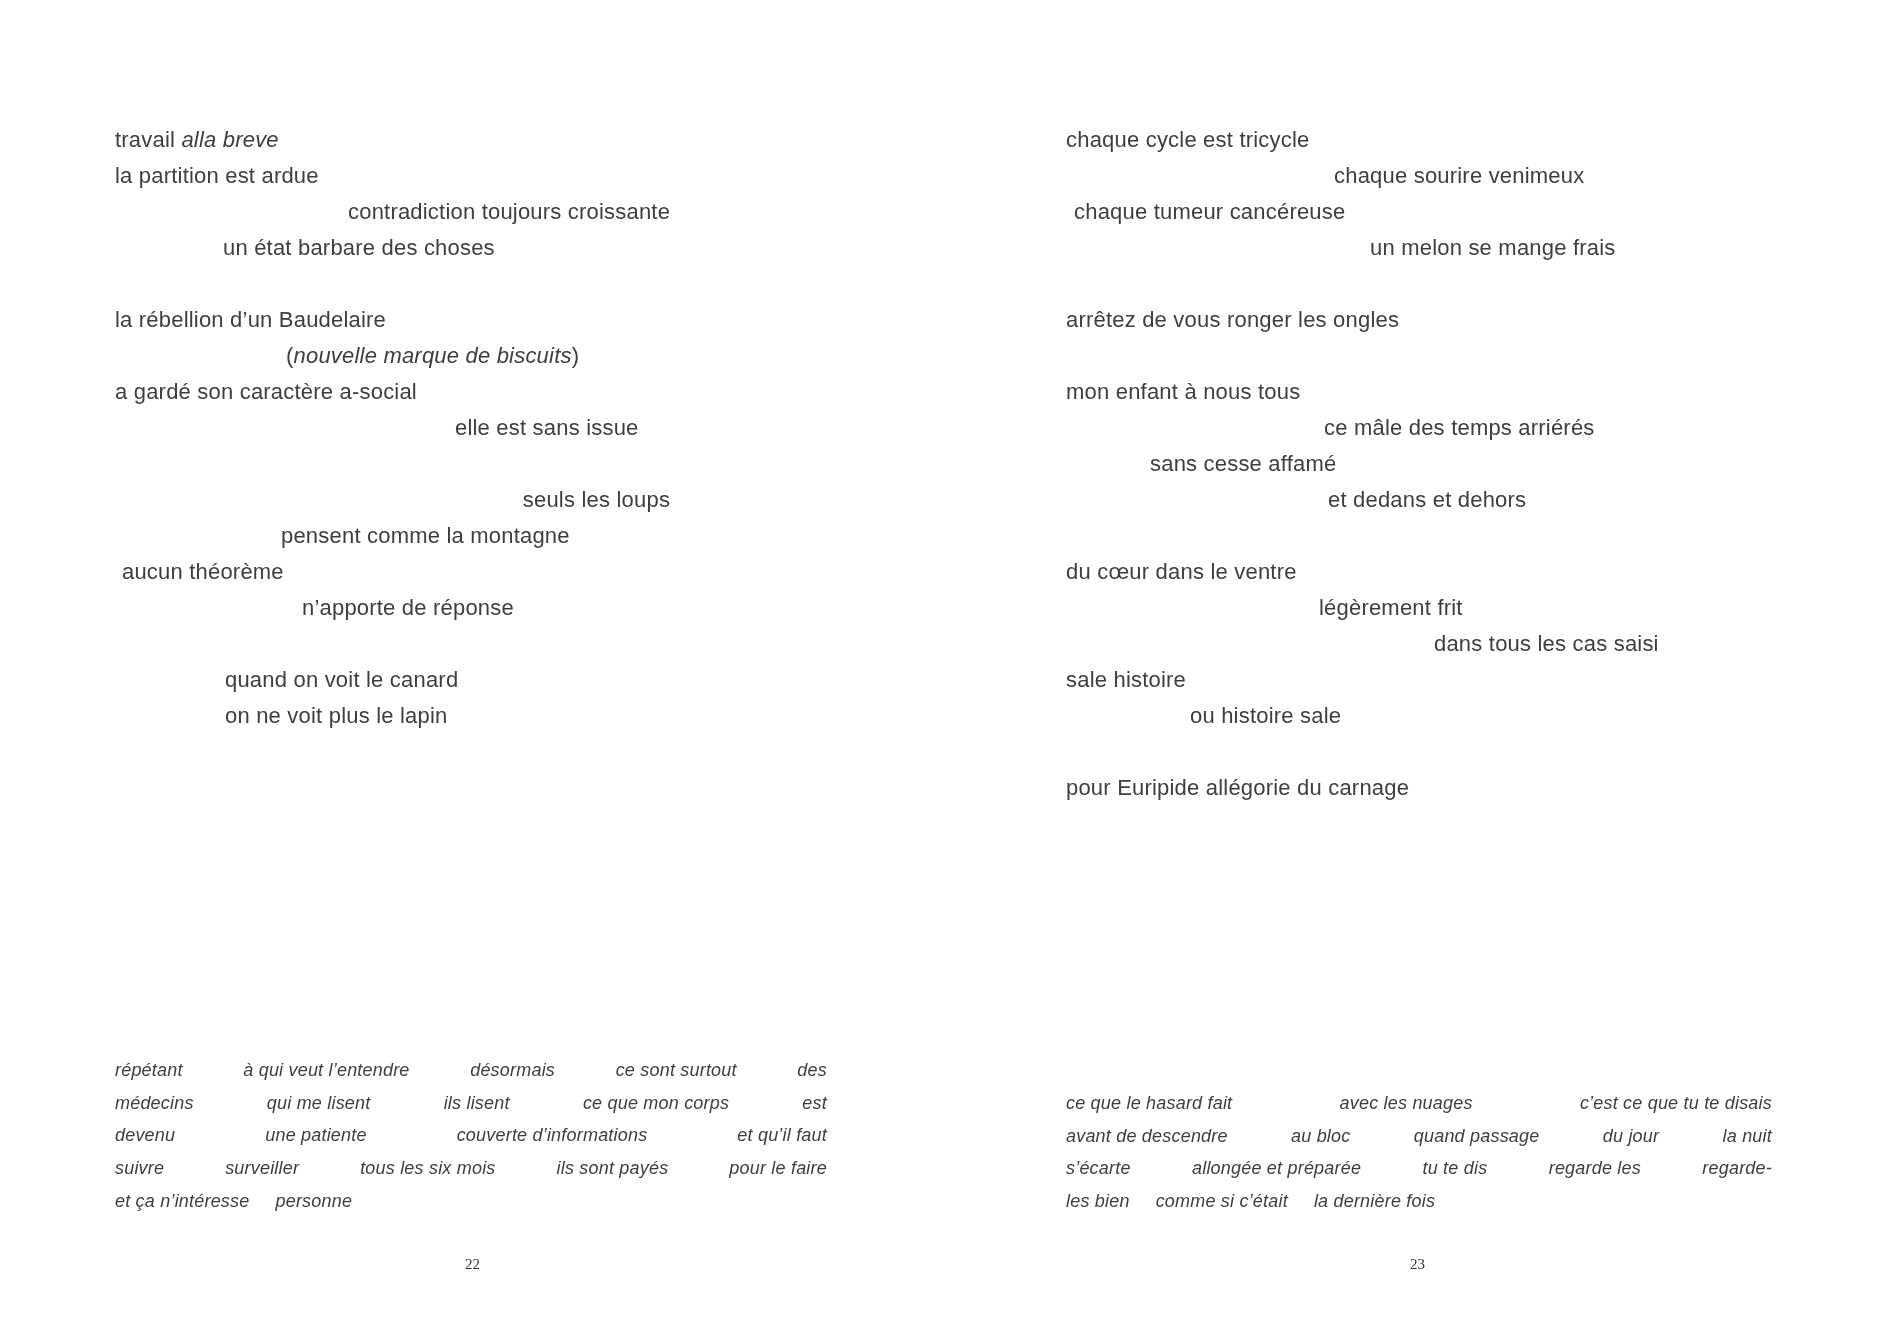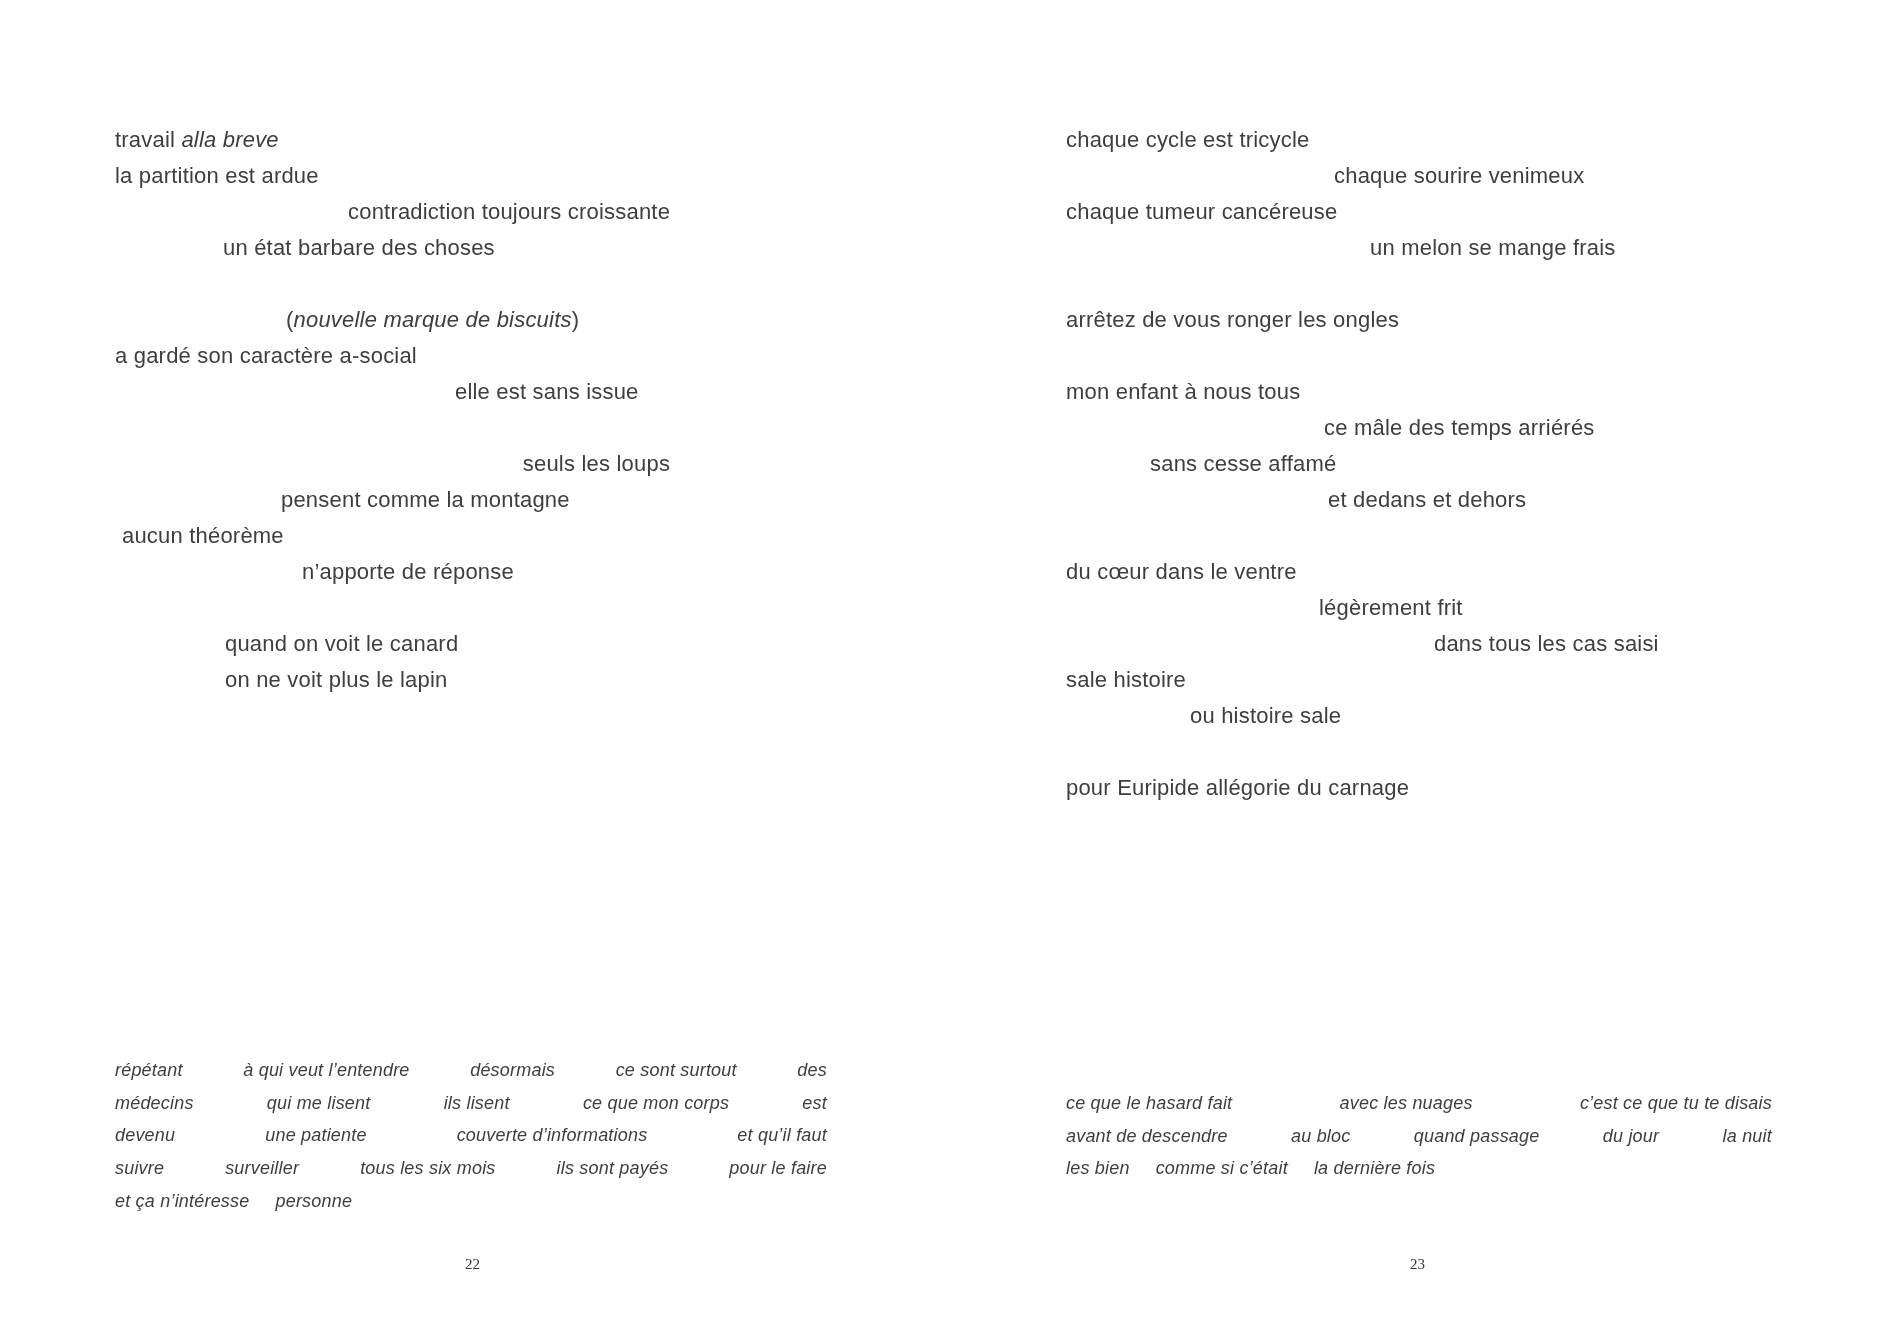--- a/index.html
+++ b/index.html
@@ -77,20 +77,21 @@
 
 <div class="spread">
 
   <section class="page left">
     <div class="poem" id="poem-left">
         <div class="poem-line" style="margin-left: 0px;"><span>travail </span><span class="it">alla breve</span></div>
         <div class="poem-line" style="margin-left: 0px;"><span>la partition est ardue</span></div>
         <div class="poem-line" style="margin-left: 233px;"><span>contradiction toujours croissante</span></div>
         <div class="poem-line" style="margin-left: 108px;"><span>un état barbare des choses</span></div>
         <div class="poem-line"></div>
+        <div class="poem-line" style="margin-left: 0px;"><span>la rébellion d’un Baudelaire</span></div>
         <div class="poem-line" style="margin-left: 171px;"><span>(</span><span class="it">nouvelle marque de biscuits</span><span>)</span></div>
         <div class="poem-line" style="margin-left: 0px;"><span>a gardé son caractère a-social</span></div>
         <div class="poem-line" style="margin-left: 340px;"><span>elle est sans issue</span></div>
         <div class="poem-line"></div>
         <div class="poem-line" style="margin-left: 9px; text-align: right;"><span>seuls les loups</span></div>
         <div class="poem-line" style="margin-left: 166px;"><span>pensent comme la montagne</span></div>
         <div class="poem-line" style="margin-left: 7px;"><span>aucun théorème</span></div>
         <div class="poem-line" style="margin-left: 187px;"><span>n’apporte de réponse</span></div>
         <div class="poem-line"></div>
         <div class="poem-line" style="margin-left: 110px;"><span>quand on voit le canard</span></div>
@@ -103,39 +104,40 @@
         <div class="prose-line just"><span>suivre</span><span>surveiller</span><span>tous les six mois</span><span>ils sont payés</span><span>pour le faire</span></div>
         <div class="prose-line"><span>et ça n’intéresse</span><span style="margin-left: 26px;">personne</span></div>
       </div>
     <div class="pagenum">22</div>
   </section>
 
   <section class="page right">
     <div class="poem" id="poem-right">
         <div class="poem-line" style="margin-left: 0px;"><span>chaque cycle est tricycle</span></div>
         <div class="poem-line" style="margin-left: 268px;"><span>chaque sourire venimeux</span></div>
-        <div class="poem-line" style="margin-left: 0px;"><span>chaque tumeur cancéreuse</span></div>
+        <div class="poem-line" style="margin-left: 8px;"><span>chaque tumeur cancéreuse</span></div>
         <div class="poem-line" style="margin-left: 304px;"><span>un melon se mange frais</span></div>
         <div class="poem-line"></div>
         <div class="poem-line" style="margin-left: 0px;"><span>arrêtez de vous ronger les ongles</span></div>
         <div class="poem-line"></div>
         <div class="poem-line" style="margin-left: 0px;"><span>mon enfant à nous tous</span></div>
         <div class="poem-line" style="margin-left: 258px;"><span>ce mâle des temps arriérés</span></div>
         <div class="poem-line" style="margin-left: 84px;"><span>sans cesse affamé</span></div>
         <div class="poem-line" style="margin-left: 262px;"><span>et dedans et dehors</span></div>
         <div class="poem-line"></div>
         <div class="poem-line" style="margin-left: 0px;"><span>du cœur dans le ventre</span></div>
         <div class="poem-line" style="margin-left: 253px;"><span>légèrement frit</span></div>
         <div class="poem-line" style="margin-left: 368px;"><span>dans tous les cas saisi</span></div>
         <div class="poem-line" style="margin-left: 0px;"><span>sale histoire</span></div>
         <div class="poem-line" style="margin-left: 124px;"><span>ou histoire sale</span></div>
         <div class="poem-line"></div>
         <div class="poem-line" style="margin-left: 0px;"><span>pour Euripide allégorie du carnage</span></div>
       </div>
     <div class="prose" id="prose-right">
         <div class="prose-line just"><span>ce que le hasard fait</span><span>avec les nuages</span><span>c’est ce que tu te disais</span></div>
         <div class="prose-line just"><span>avant de descendre</span><span>au bloc</span><span>quand passage</span><span>du jour</span><span>la nuit</span></div>
+        <div class="prose-line just"><span>s’écarte</span><span>allongée et préparée</span><span>tu te dis</span><span>regarde les</span><span>regarde-</span></div>
         <div class="prose-line"><span>les bien</span><span style="margin-left: 26px;">comme si c’était</span><span style="margin-left: 26px;">la dernière fois</span></div>
       </div>
     <div class="pagenum">23</div>
   </section>
 
 </div>
 
 </body></html>

